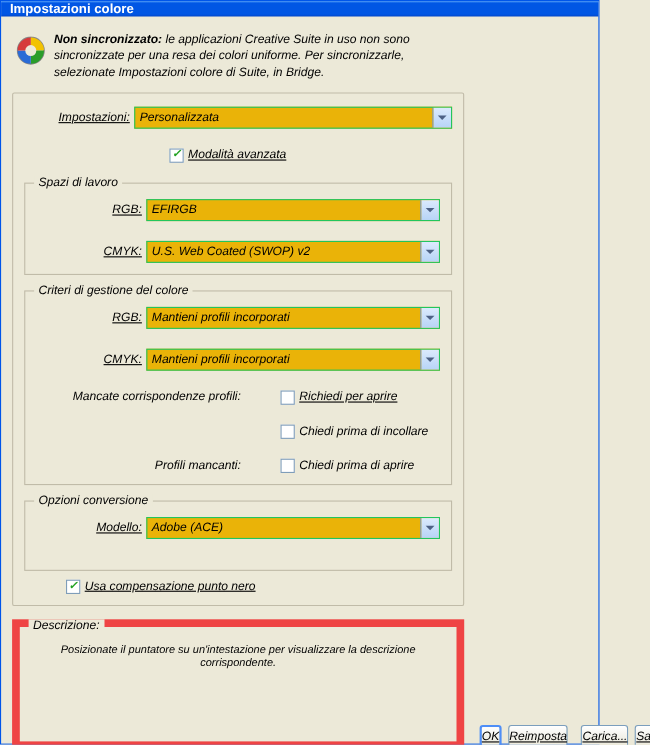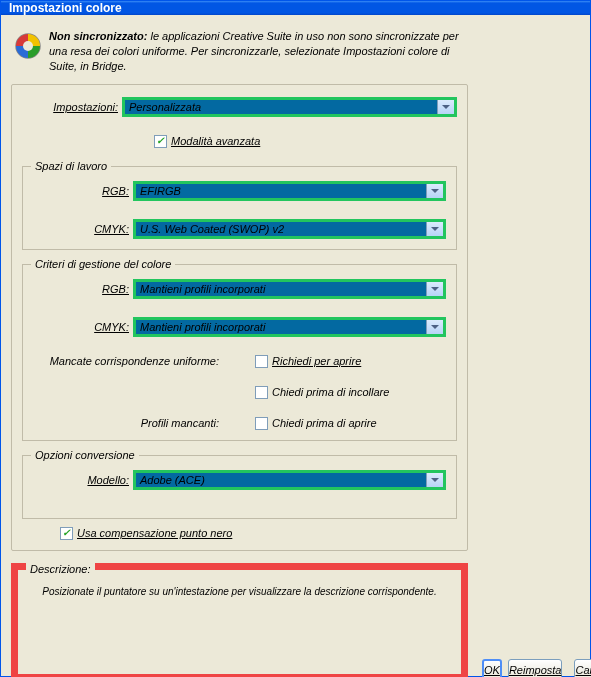--- a/index.html
+++ b/index.html
@@ -4,21 +4,21 @@
 <style>
   * { box-sizing: border-box; }
   body {
     margin: 0;
     font-family: Tahoma, Arial, sans-serif;
     font-size: 11px;
     background: #ece9d8;
     color: #000;
   }
   .window {
-    width: 591px;
+    width: 545px;
     height: 677px;
     background: #ece9d8;
     border: 1px solid #0055ea;
     display: flex;
     flex-direction: column;
   }
   .titlebar {
     height: 26px;
     background: linear-gradient(to bottom, #3a8cf7 0%, #0156e4 15%, #0156e4 85%, #0246c9 100%);
     color: #fff;
@@ -97,22 +97,22 @@
   }
   .label-col.nolabelunder { text-decoration: none; }
   .field-row {
     display: flex;
     align-items: center;
     margin-bottom: 18px;
   }
   .select {
     flex: 1;
     height: 20px;
-    background: #0369a1;
-    border: 3px solid #22c55e;
+    background: #eab308;
+    border: 1px solid #22c55e;
     display: flex;
     align-items: center;
     position: relative;
     padding: 0 18px 0 4px;
     font-size: 11px;
   }
   .select .arrow {
     position: absolute;
     right: 0;
     top: 0;
@@ -254,21 +254,21 @@
             </div>
           </div>
           <div class="field-row">
             <div class="label-col">CMYK:</div>
             <div class="select">
               <span>Mantieni profili incorporati</span>
               <div class="arrow"></div>
             </div>
           </div>
           <div class="field-row">
-            <div class="plain-label" style="width:190px">Mancate corrispondenze uniforme:</div>
+            <div class="plain-label" style="width:190px">Mancate corrispondenze profili:</div>
             <div class="chk-inline">
               <span class="checkbox"></span>
               <span class="under">Richiedi per aprire</span>
             </div>
           </div>
           <div class="field-row">
             <div style="width:190px"></div>
             <div class="chk-inline">
               <span class="checkbox"></span>
               <span>Chiedi prima di incollare</span>

